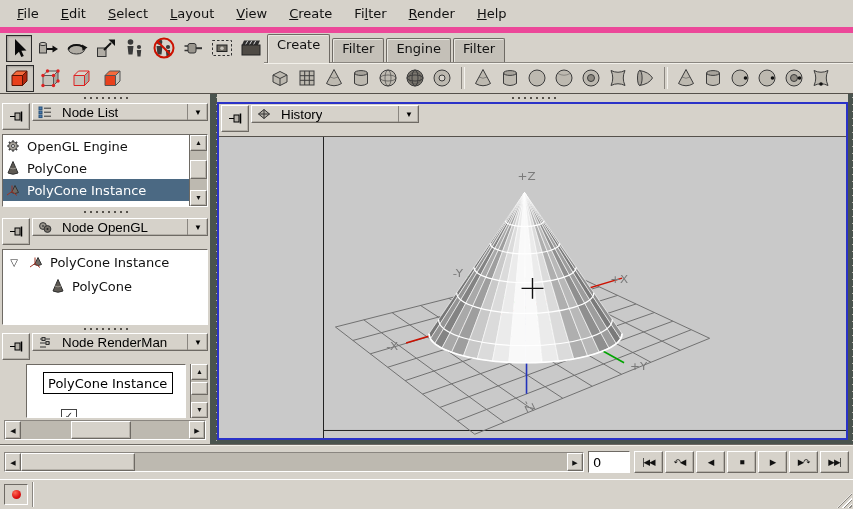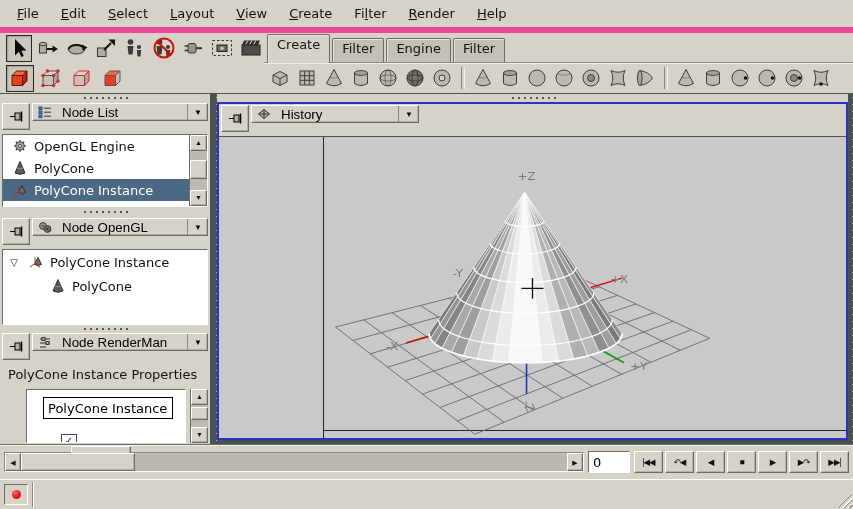--- a/index.html
+++ b/index.html
@@ -38,21 +38,21 @@
   .panel{flex:none;display:flex;flex-direction:column;}
   .panel-header{height:30px;display:flex;gap:2px;padding:1px 0;flex:none;}
   .pinbtn{width:28px;height:27px;display:flex;align-items:center;justify-content:center;padding:0;}
   .titlebtn{flex:1;height:18px;display:flex;align-items:center;gap:10px;padding:0 5px;min-width:0;}
   .titlebtn .tlabel{white-space:nowrap;overflow:hidden;}
   .dd{margin-left:auto;border-left:1px solid #8a8680;padding-left:6px;font-size:8px;align-self:stretch;display:flex;align-items:center;}
   .ticon{display:flex;align-items:center;}
 
   .listframe{border:1px solid;border-color:#6e6a64 #ffffff #ffffff #6e6a64;background:#fff;display:flex;min-height:0;}
   .rows{flex:1;overflow:hidden;min-width:0;}
-  .row{height:22px;display:flex;align-items:center;gap:6px;padding-left:8px;white-space:nowrap;}
+  .row{height:22px;display:flex;align-items:center;gap:6px;padding-left:1px;white-space:nowrap;}
   .row.selected{background:#4b6983;color:#fff;}
   .licon{width:17px;flex:none;display:flex;align-items:center;justify-content:center;}
   .expander{font-size:10px;width:14px;text-align:center;color:#222;}
 
   .vscroll{width:17px;flex:none;border-left:1px solid #6e6a64;background:#bdb9b0;display:flex;flex-direction:column;}
   .sarr{height:16px;flex:none;font-size:7px;line-height:14px;text-align:center;padding:0;color:#111;}
   .strack{flex:1;position:relative;background:#bdb9b0;}
   .sthumb{position:absolute;left:0;right:0;}
 
   .hscroll{height:18px;display:flex;margin:2px 2px 4px 2px;background:#bdb9b0;border:1px solid;border-color:#8a8680 #fff #fff #8a8680;}
@@ -576,21 +576,20 @@
                 <svg width="14" height="14" viewBox="0 0 14 14">
                   <path d="M2 4 H12 M2 8 H12 M2 12 H8" stroke="#333"></path>
                   <rect x="4" y="2.5" width="3" height="3" fill="#b4b0a8" stroke="#333"></rect>
                   <rect x="8" y="6.5" width="3" height="3" fill="#b4b0a8" stroke="#333"></rect>
                 </svg>
               </span>
             <span class="tlabel">Node RenderMan</span>
             <span class="dd">▼</span>
           </button>
         </div>
-        <div class="prop-heading">PolyCone Instance Properties</div>
         <div class="prop-body">
           <div class="prop-inset">
             <input class="namefield" value="PolyCone Instance" style="">
             <div class="checkbox">✓</div>
           </div>
           <div class="vscroll" style="margin-left:auto">
             <button class="sarr btn3d">▲</button>
             <div class="strack">
                 <div class="sthumb btn3d" style="top:8%;height:50%"></div>
               </div>

